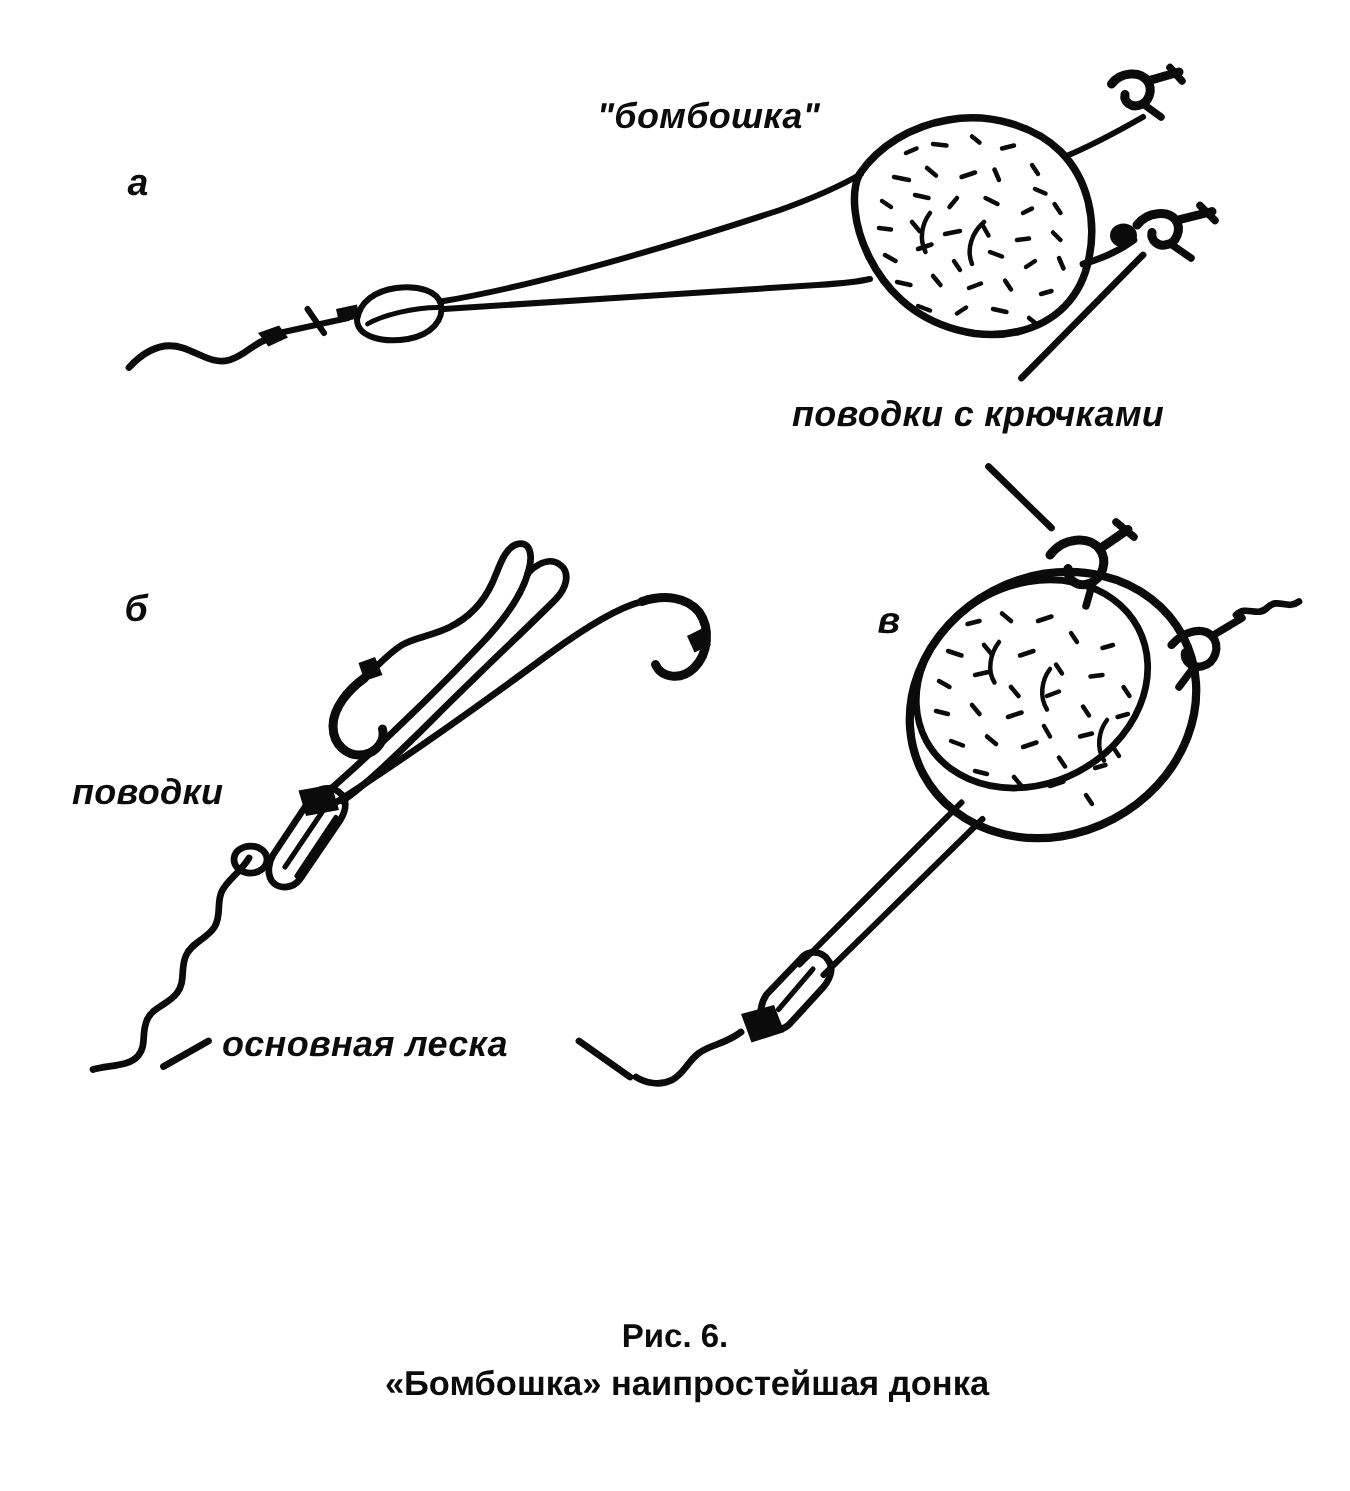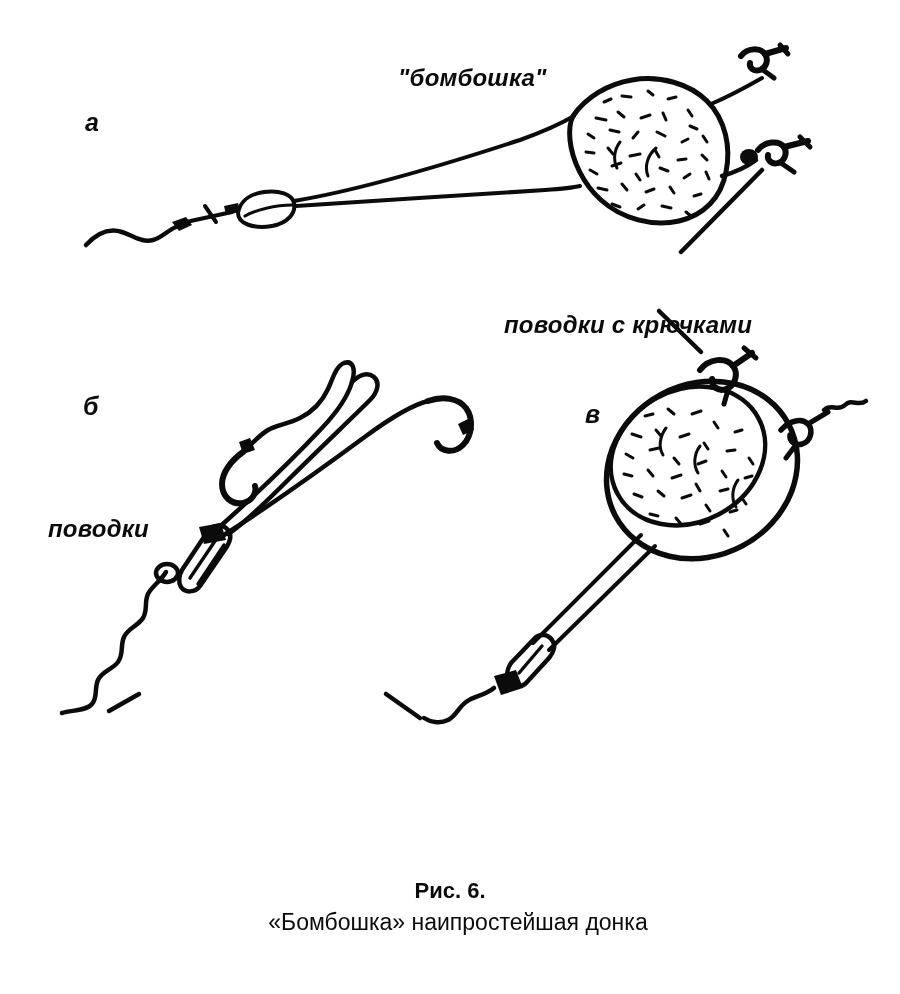--- a/index.html
+++ b/index.html
@@ -46,42 +46,42 @@
     font-weight: 700;
     font-size: 25px;
   }
   .part-label {
     font-style: italic;
     font-weight: 700;
     font-size: 24px;
     letter-spacing: 0.2px;
   }
   #label-bomboshka { left: 398px; top: 64px; }
-  #label-povodki   { left: 504px; top: 263px; margin-top: 48px; }
+  #label-povodki   { left: 528px; top: 263px; }
   #label-kembrik   { left: 48px;  top: 515px; }
   #label-leska     { left: 148px; top: 683px; }
   #label-a { left: 85px;  top: 108px; }
   #label-b { left: 83px;  top: 392px; }
   #label-v { left: 585px; top: 400px; }
   #caption {
     position: absolute;
     left: 0;
     top: 876px;
     width: 900px;
     text-align: center;
     color: #0b0b0b;
   }
   #caption-line1 {
     font-size: 22px;
     font-weight: 700;
     line-height: 30px;
   }
   #caption-line2 {
     font-size: 23px;
-    font-weight: 400;
+    font-weight: 700;
     line-height: 32px;
     margin-left: 16px;
   }
 </style>
 </head>
 <body>
 
 <div id="page">
 
   <svg id="figure-svg" viewBox="0 0 900 994">
@@ -302,20 +302,21 @@
       </g>
     </g>
   </svg>
 
   <div class="lbl part-label" id="label-bomboshka">"бомбошка"</div>
 
   <div class="lbl part-label" id="label-povodki">поводки с крючками</div>
 
   <div class="lbl part-label" id="label-kembrik">поводки</div>
 
+  <div class="lbl part-label" id="label-leska">основная леска</div>
 
   <div class="lbl panel-letter" id="label-a">а</div>
 
   <div class="lbl panel-letter" id="label-b">б</div>
 
   <div class="lbl panel-letter" id="label-v">в</div>
 
   <div id="caption">
     <div id="caption-line1">Рис. 6.</div>
     <div id="caption-line2">«Бомбошка» наипростейшая донка</div>

